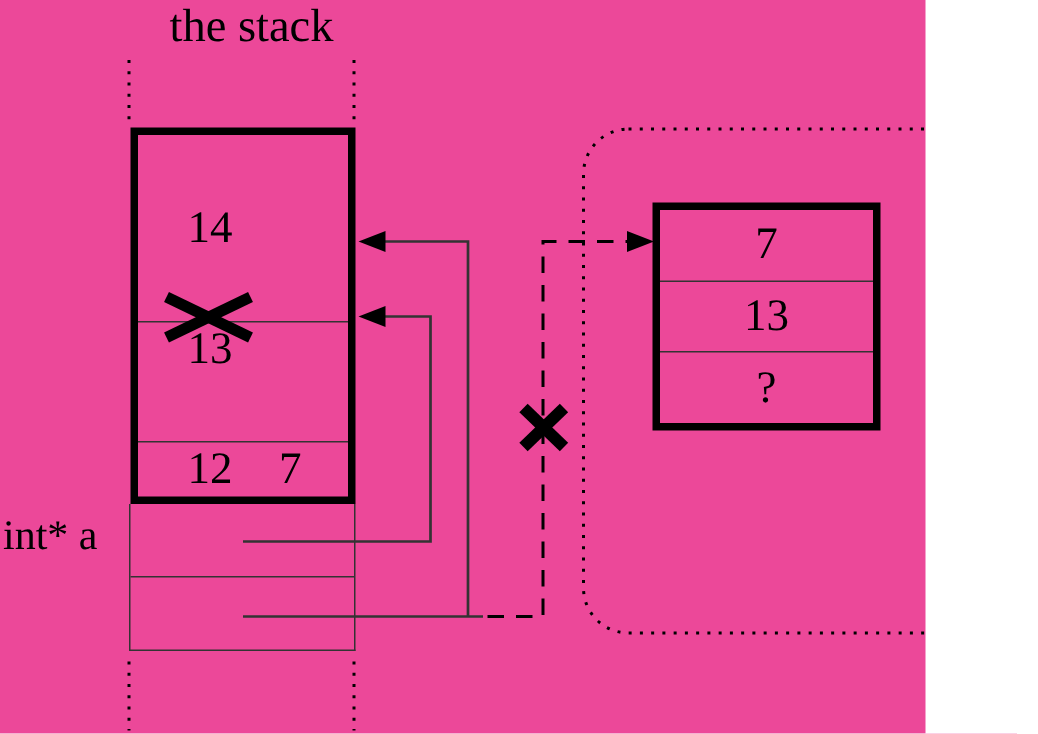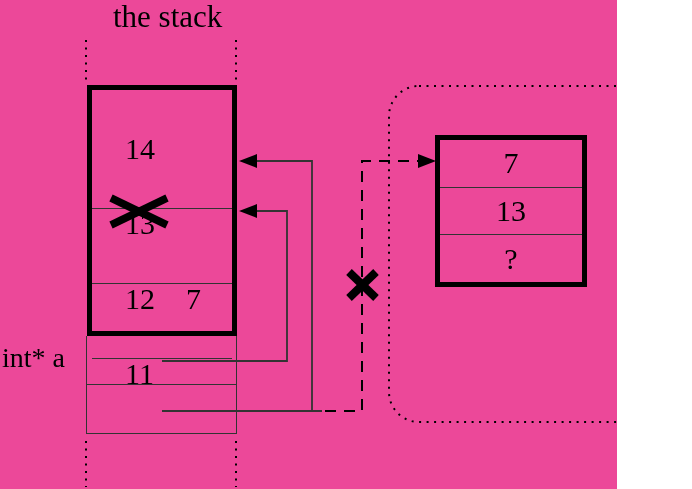--- a/index.html
+++ b/index.html
@@ -124,23 +124,20 @@
     <div class="cell">
       <span>14</span>
     </div>
     <div class="cell">
       <span>13</span>
     </div>
     <div class="cell">
       <span>12</span>
       <span class="new-val">7</span>
     </div>
-    <div class="cell">
-      <span>11</span>
-    </div>
   </div>
 
   <div class="frame-cells">
     <div class="slot"></div>
     <div class="slot"></div>
   </div>
 
   <div class="var-label var-a">int* a</div>
 
   <div class="heap-box">

